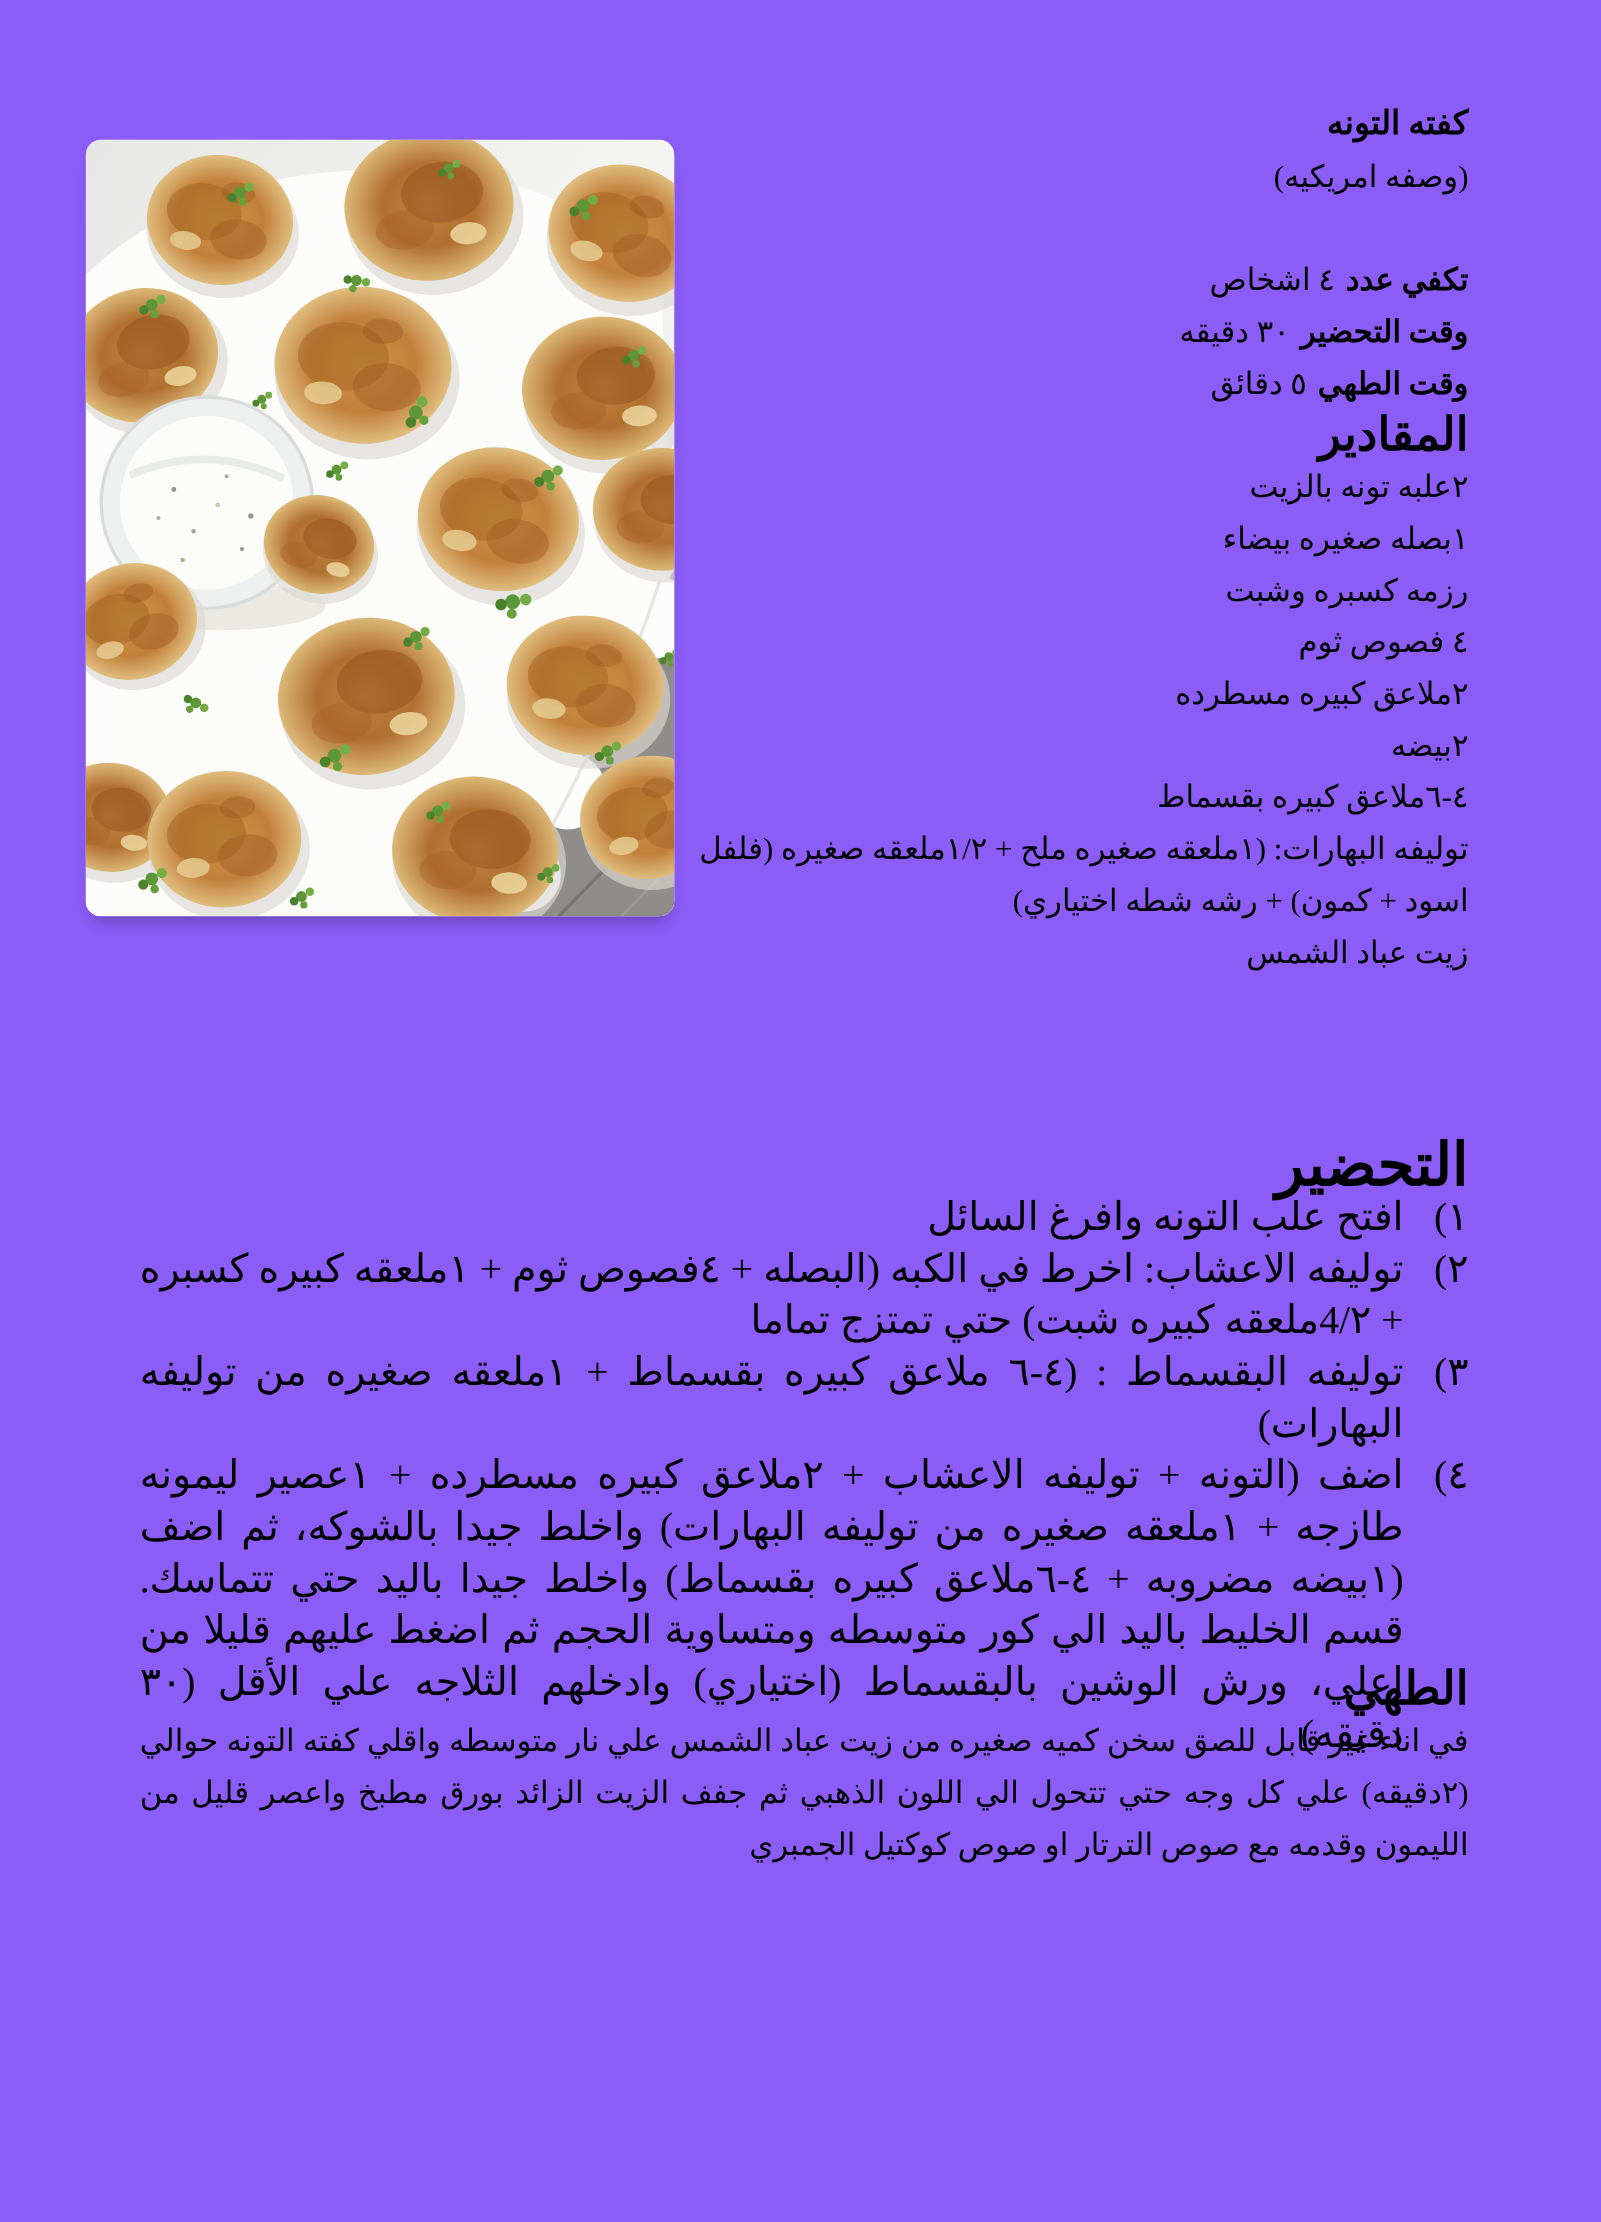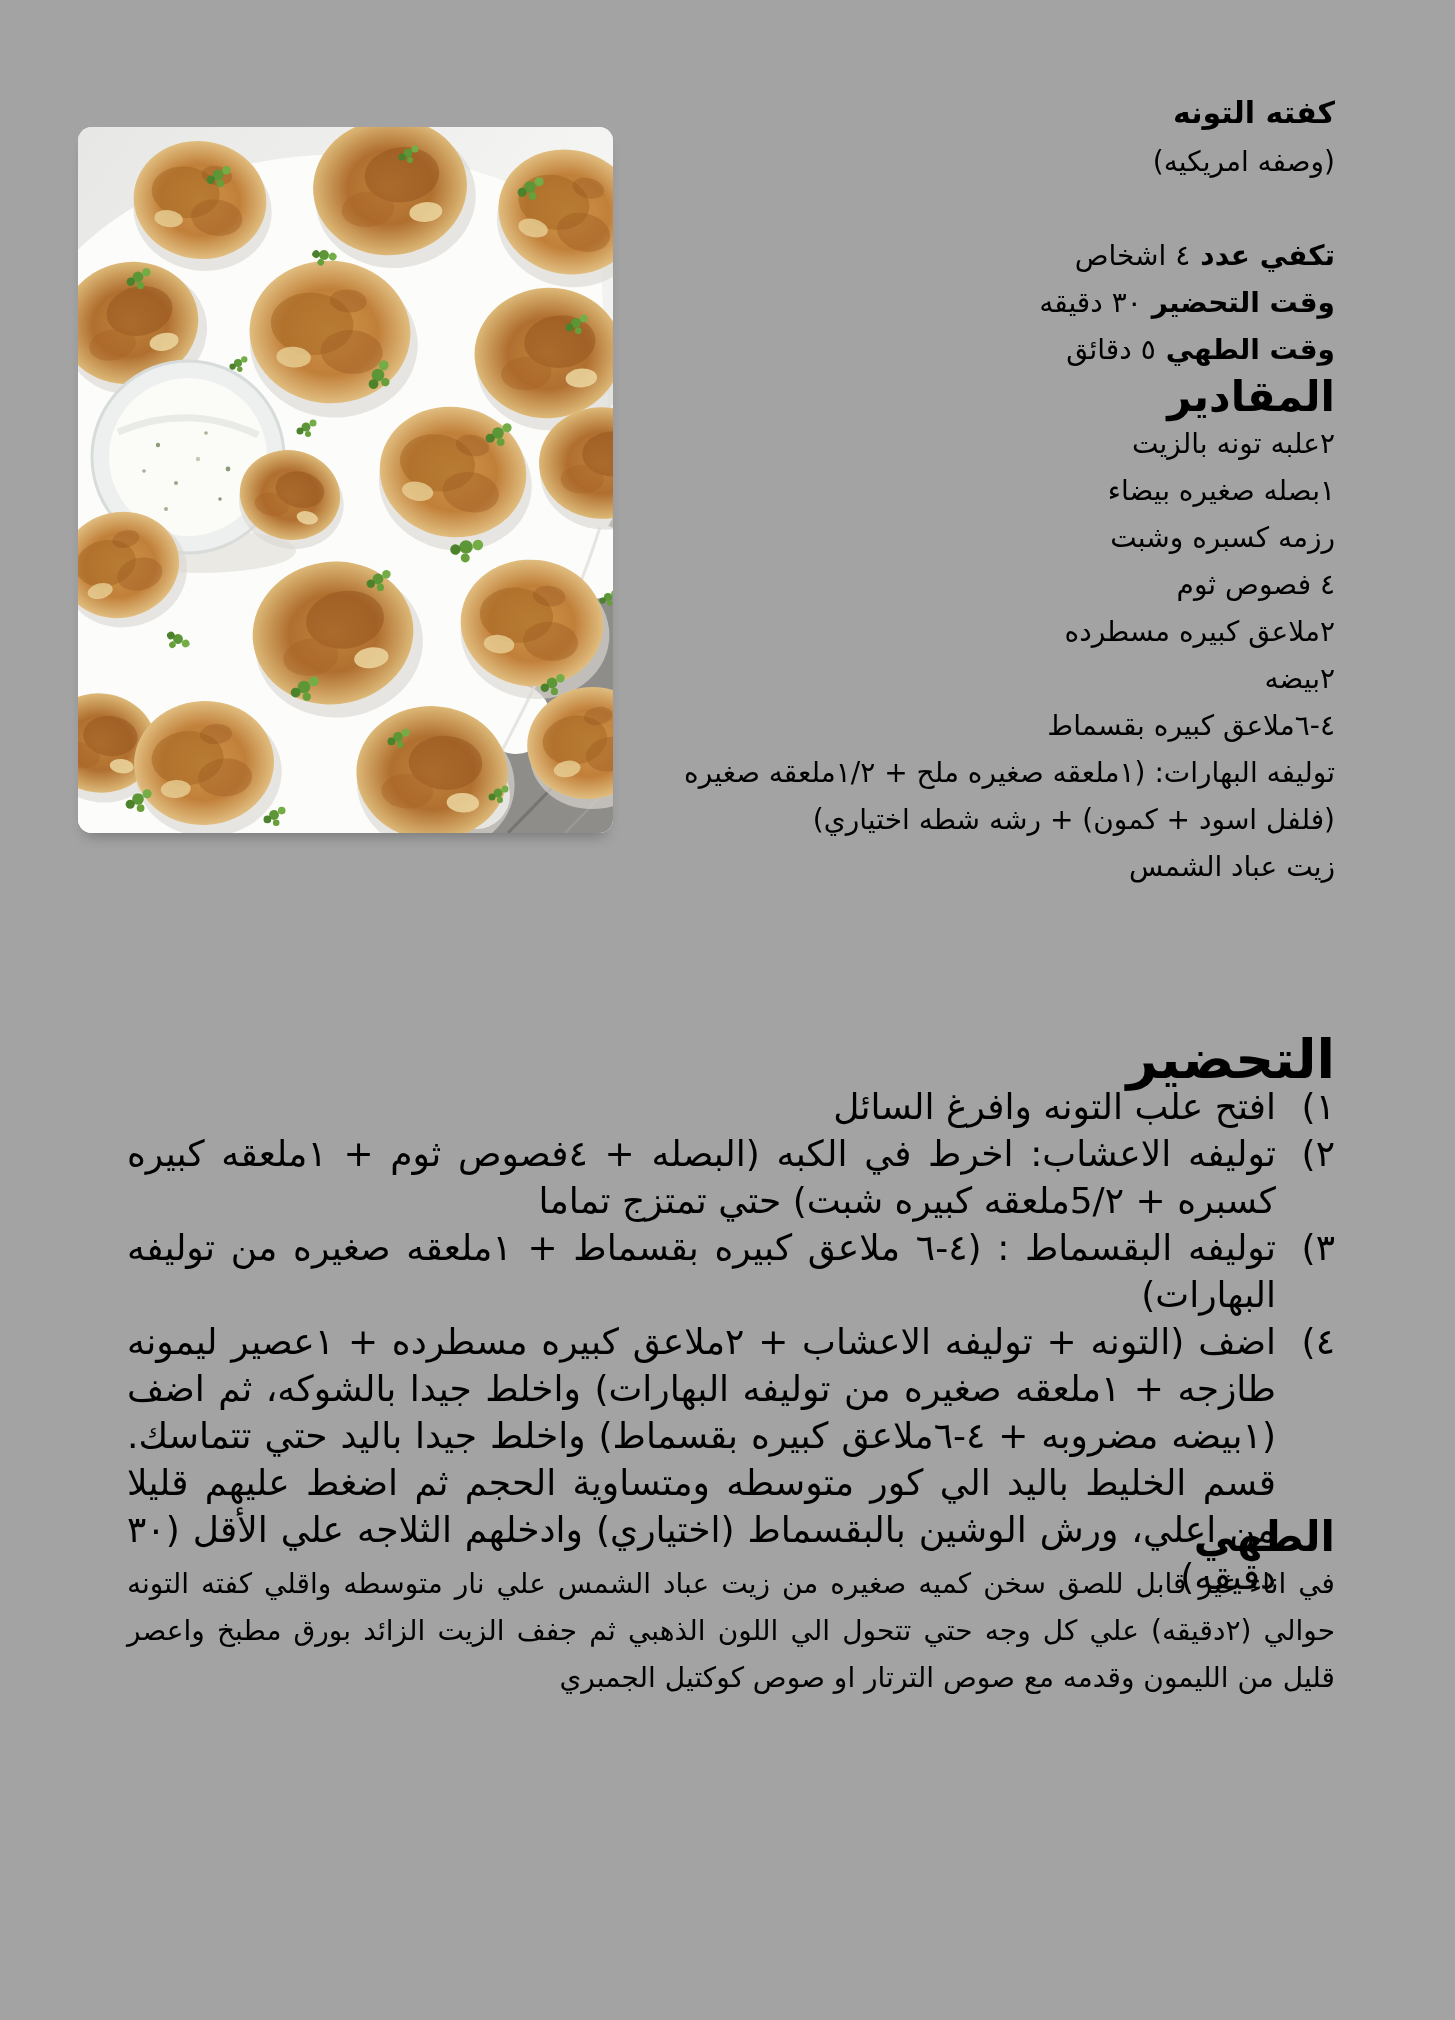--- a/index.html
+++ b/index.html
@@ -1,20 +1,20 @@
 <!DOCTYPE html>
 <html lang="ar"><head>
 <meta charset="utf-8">
 <style>
   html,body{margin:0;padding:0;}
   body{
     width:1455px;height:2020px;background:#ffffff;position:relative;
     font-family:"DejaVu Sans",sans-serif;color:#000;
   }
-  .page{position:absolute;inset:0;overflow:hidden;background:#a3a3a3;}
+  .page{position:absolute;inset:0;overflow:hidden;background:#8b5cf6;font-family:Liberation Serif, serif;}
 
   
   .photo{
     position:absolute;left:78px;top:127px;width:535px;height:706px;
     border-radius:14px;overflow:hidden;background:#efefed;
     box-shadow:0 10px 14px -7px rgba(0,0,0,.28);
   }
   .photo svg{display:block;width:100%;height:100%;}
 
   
@@ -192,21 +192,21 @@
 
   <div class="col-prep rtl">
     <h2 class="sec-heading">التحضير</h2>
     <div class="steps">
       <div class="step">
         <span class="step-num">١)</span>
         <span class="step-text">افتح علب التونه وافرغ السائل</span>
       </div>
       <div class="step">
         <span class="step-num">٢)</span>
-        <span class="step-text">توليفه الاعشاب: اخرط في الكبه (البصله + ٤فصوص ثوم + ١ملعقه كبيره كسبره + 5/٢ملعقه كبيره شبت) حتي تمتزج تماما</span>
+        <span class="step-text">توليفه الاعشاب: اخرط في الكبه (البصله + ٤فصوص ثوم + ١ملعقه كبيره كسبره + 4/٢ملعقه كبيره شبت) حتي تمتزج تماما</span>
       </div>
       <div class="step">
         <span class="step-num">٣)</span>
         <span class="step-text">توليفه البقسماط : (٤-٦ ملاعق كبيره بقسماط + ١ملعقه صغيره من توليفه البهارات)</span>
       </div>
       <div class="step">
         <span class="step-num">٤)</span>
         <span class="step-text">اضف (التونه + توليفه الاعشاب + ٢ملاعق كبيره مسطرده + ١عصير ليمونه طازجه + ١ملعقه صغيره من توليفه البهارات) واخلط جيدا بالشوكه، ثم اضف (١بيضه مضروبه + ٤-٦ملاعق كبيره بقسماط) واخلط جيدا باليد حتي تتماسك. قسم الخليط باليد الي كور متوسطه ومتساوية الحجم ثم اضغط عليهم قليلا من اعلي، ورش الوشين بالبقسماط (اختياري) وادخلهم الثلاجه علي الأقل  (٣٠ دقيقه)</span>
       </div>
     </div>

